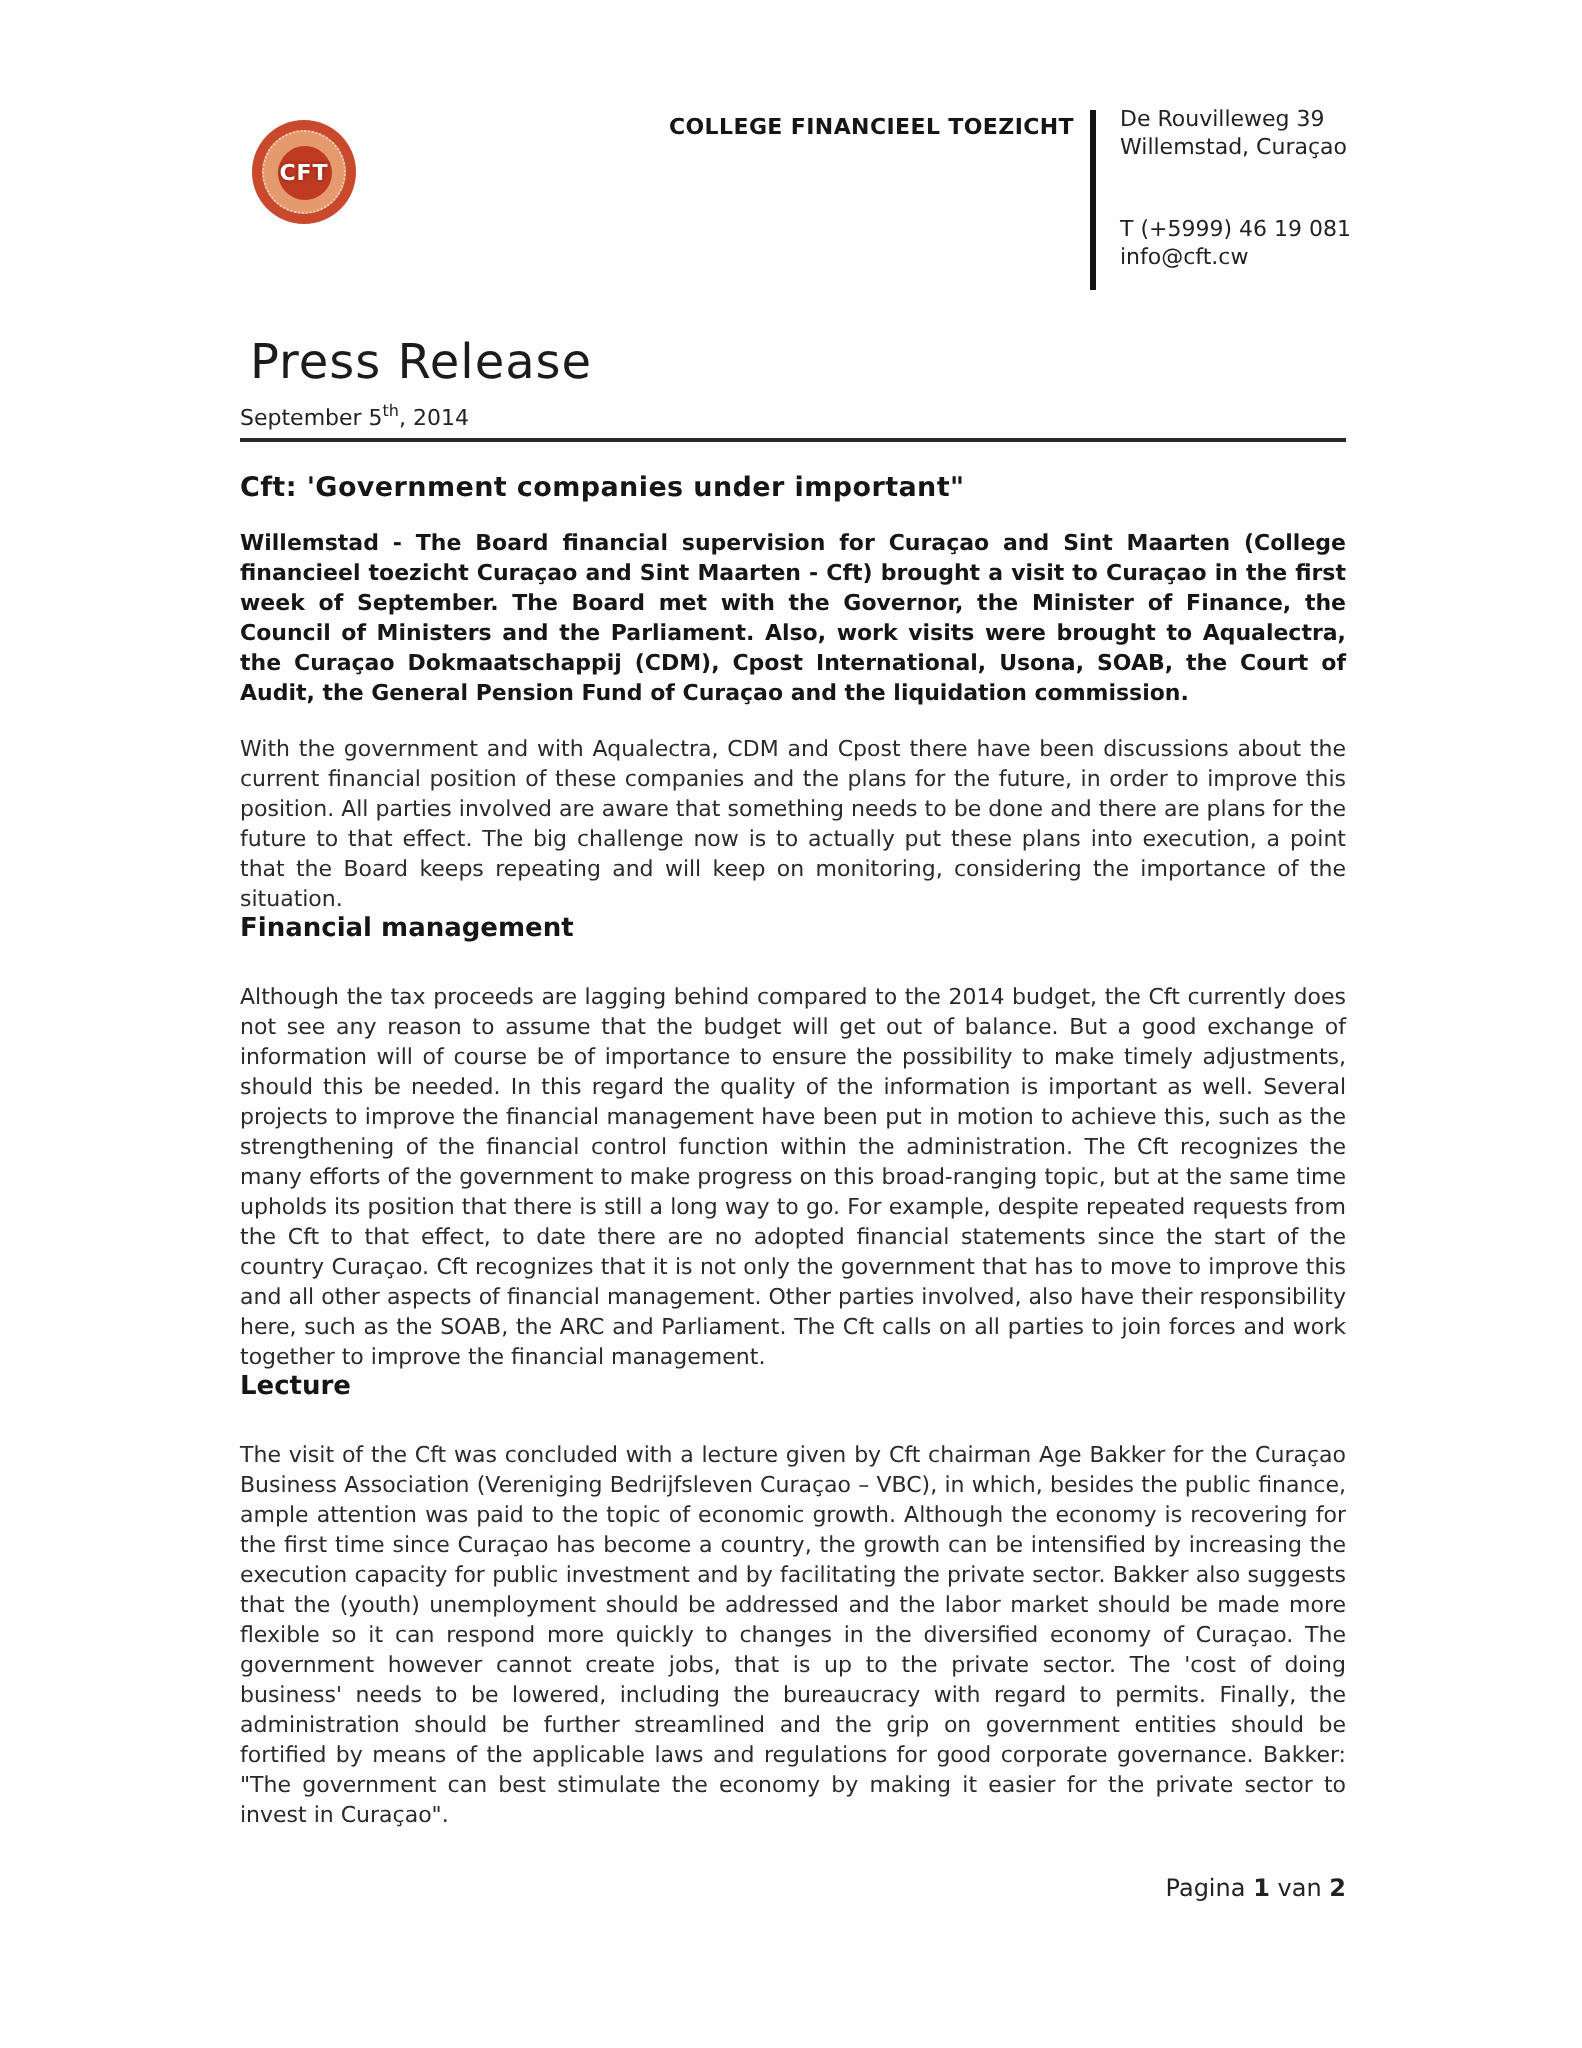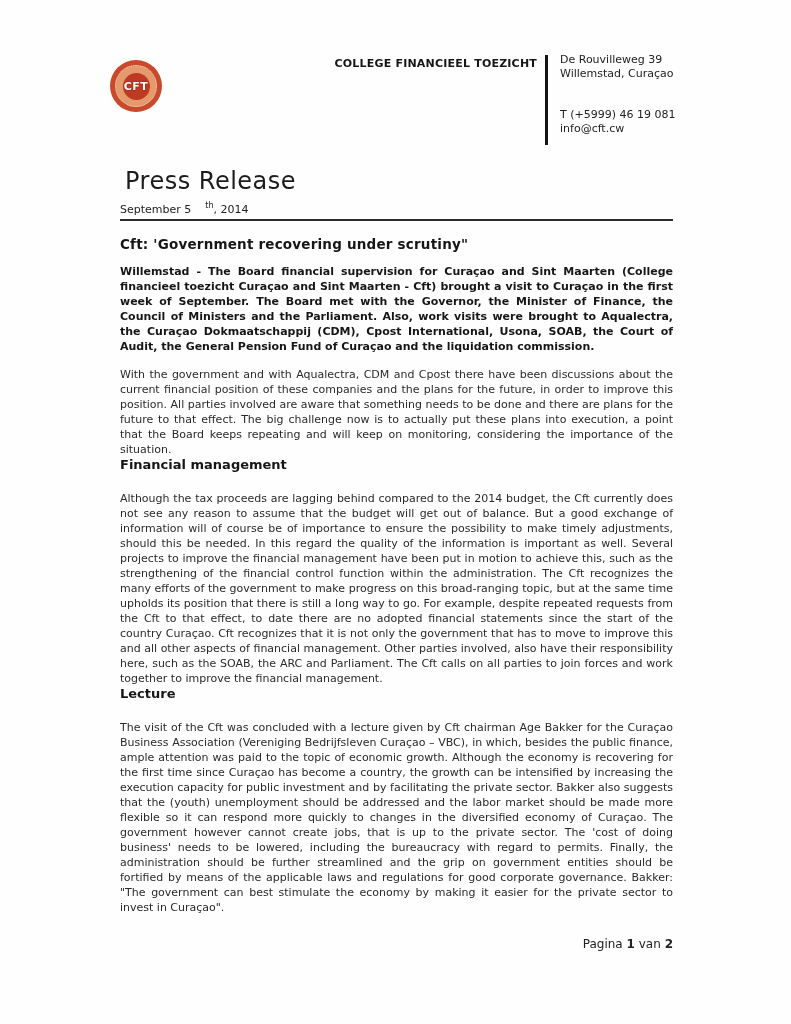--- a/index.html
+++ b/index.html
@@ -12,21 +12,21 @@
     position: relative;
     width: 791px;
     height: 1024px;
     background: #fefefe;
     overflow: hidden;
   }
 
   
   .letterhead { position: absolute; left: 0; top: 0; width: 791px; height: 160px; }
   .logo {
-    position: absolute; left: 110px; top: 60px;
+    position: absolute; left: 126px; top: 60px;
     width: 52px; height: 52px; border-radius: 50%;
     background: var(--logo-outer, #c8492c);
     display: flex; align-items: center; justify-content: center;
   }
   .logo-mid {
     width: 40px; height: 40px; border-radius: 50%;
     background: var(--logo-mid, #e59a6e);
     border: 1px dotted rgba(255,255,255,0.55);
     display: flex; align-items: center; justify-content: center;
   }
@@ -58,21 +58,21 @@
   
   .content { position: absolute; left: 120px; top: 161px; width: 553px; }
   .page-title {
     margin: 5px; font-size: 24px; font-weight: 400; letter-spacing: 0.5px;
     color: #1c1c1c; line-height: 30px;
   }
   .release-date {
     font-size: 11px; color: #222222; padding-bottom: 3px; margin-top: 1px;
     border-bottom: 2px solid #2b2b2b;
   }
-  .release-date sup { font-size: 8px; margin-left: 14px; }
+  .release-date sup { font-size: 8px; }
   .headline {
     margin: 15px 0 0 0; font-size: 13.5px; font-weight: bold;
     letter-spacing: 0.2px; color: #161616;
   }
   .body-text {
     font-size: 11px; line-height: 15px; text-align: justify;
     margin: 13px 0 0 0; color: #2a2a2a;
   }
   .lead { font-weight: bold; color: #161616; margin-top: 12px; }
   .section-heading {
@@ -105,21 +105,21 @@
       <div class="phone">T (+5999) 46 19 081</div>
       <a class="email" href="#">info@cft.cw</a>
     </div>
   </header>
 
   <main class="content">
     <h1 class="page-title">Press Release</h1>
 
     <div class="release-date"><span>September 5</span><sup>th</sup><span>, 2014</span></div>
 
-    <h2 class="headline">Cft: 'Government recovering under scrutiny"</h2>
+    <h2 class="headline">Cft: 'Government companies under important"</h2>
 
     <p class="body-text lead">Willemstad - The Board financial supervision for Curaçao and Sint Maarten (College financieel toezicht Curaçao and Sint Maarten - Cft) brought a visit to Curaçao in the first week of September. The Board met with the Governor, the Minister of Finance, the Council of Ministers and the Parliament. Also, work visits were brought to Aqualectra, the Curaçao Dokmaatschappij (CDM), Cpost International, Usona, SOAB, the Court of Audit, the General Pension Fund of Curaçao and the liquidation commission.</p>
 
     <p class="body-text">With the government and with Aqualectra, CDM and Cpost there have been discussions about the current financial position of these companies and the plans for the future, in order to improve this position. All parties involved are aware that something needs to be done and there are plans for the future to that effect. The big challenge now is to actually put these plans into execution, a point that the Board keeps repeating and will keep on monitoring, considering the importance of the situation.</p>
 
     <h3 class="section-heading">Financial management</h3>
     <p class="body-text section-body">Although the tax proceeds are lagging behind compared to the 2014 budget, the Cft currently does not see any reason to assume that the budget will get out of balance. But a good exchange of information will of course be of importance to ensure the possibility to make timely adjustments, should this be needed. In this regard the quality of the information is important as well. Several projects to improve the financial management have been put in motion to achieve this, such as the strengthening of the financial control function within the administration. The Cft recognizes the many efforts of the government to make progress on this broad-ranging topic, but at the same time upholds its position that there is still a long way to go. For example, despite repeated requests from the Cft to that effect, to date there are no adopted financial statements since the start of the country Curaçao. Cft recognizes that it is not only the government that has to move to improve this and all other aspects of financial management. Other parties involved, also have their responsibility here, such as the SOAB, the ARC and Parliament. The Cft calls on all parties to join forces and work together to improve the financial management.</p>
 
     <h3 class="section-heading">Lecture</h3>
     <p class="body-text section-body">The visit of the Cft was concluded with a lecture given by Cft chairman Age Bakker for the Curaçao Business Association (Vereniging Bedrijfsleven Curaçao – VBC), in which, besides the public finance, ample attention was paid to the topic of economic growth. Although the economy is recovering for the first time since Curaçao has become a country, the growth can be intensified by increasing the execution capacity for public investment and by facilitating the private sector. Bakker also suggests that the (youth) unemployment should be addressed and the labor market should be made more flexible so it can respond more quickly to changes in the diversified economy of Curaçao. The government however cannot create jobs, that is up to the private sector. The 'cost of doing business' needs to be lowered, including the bureaucracy with regard to permits. Finally, the administration should be further streamlined and the grip on government entities should be fortified by means of the applicable laws and regulations for good corporate governance. Bakker: "The government can best stimulate the economy by making it easier for the private sector to invest in Curaçao".</p>

